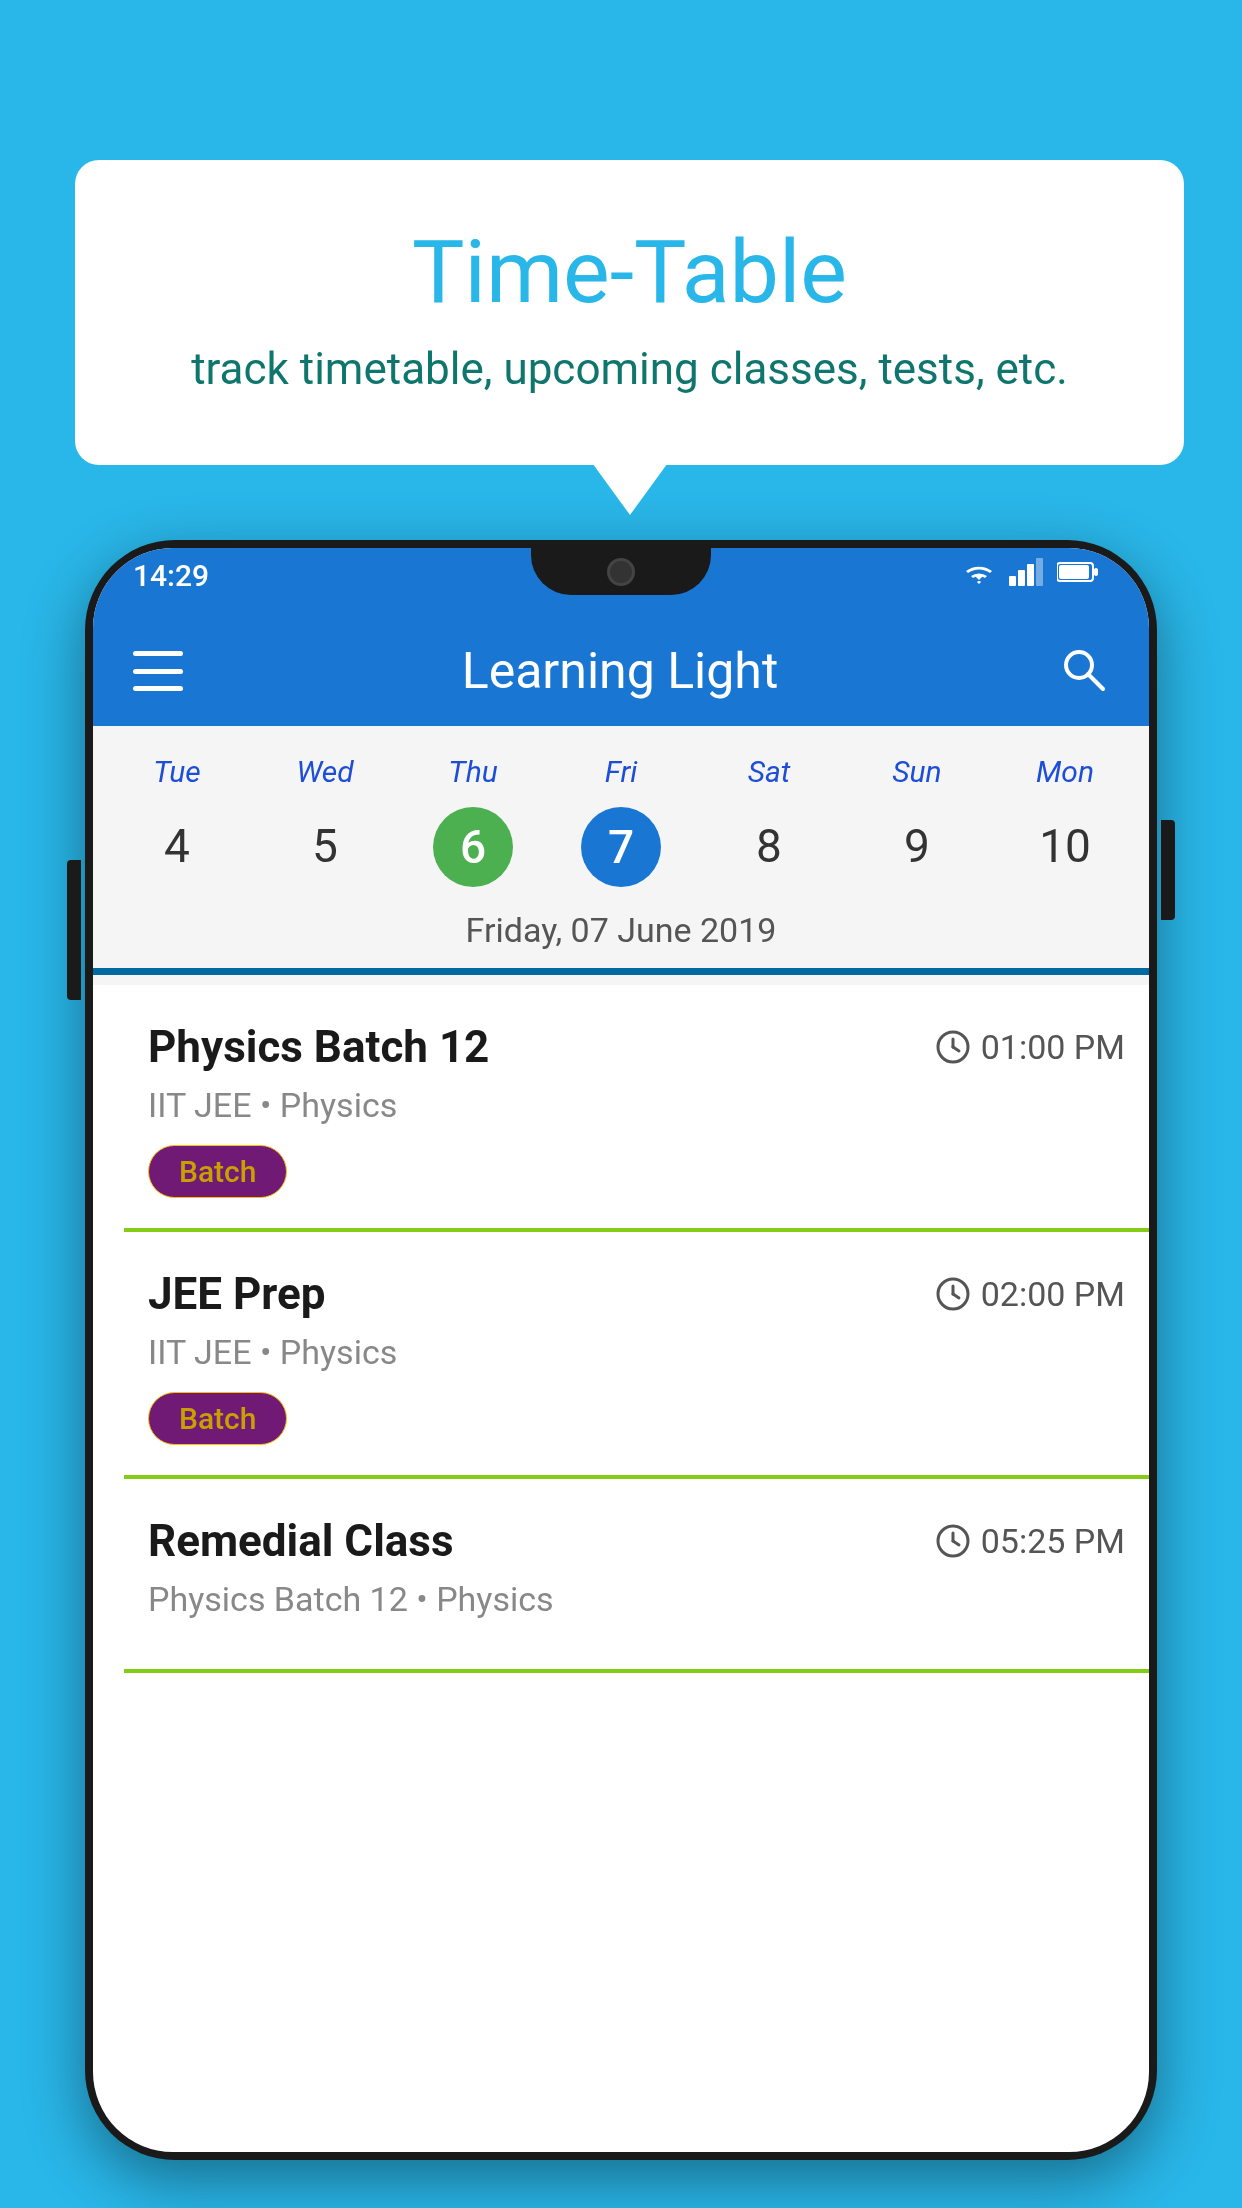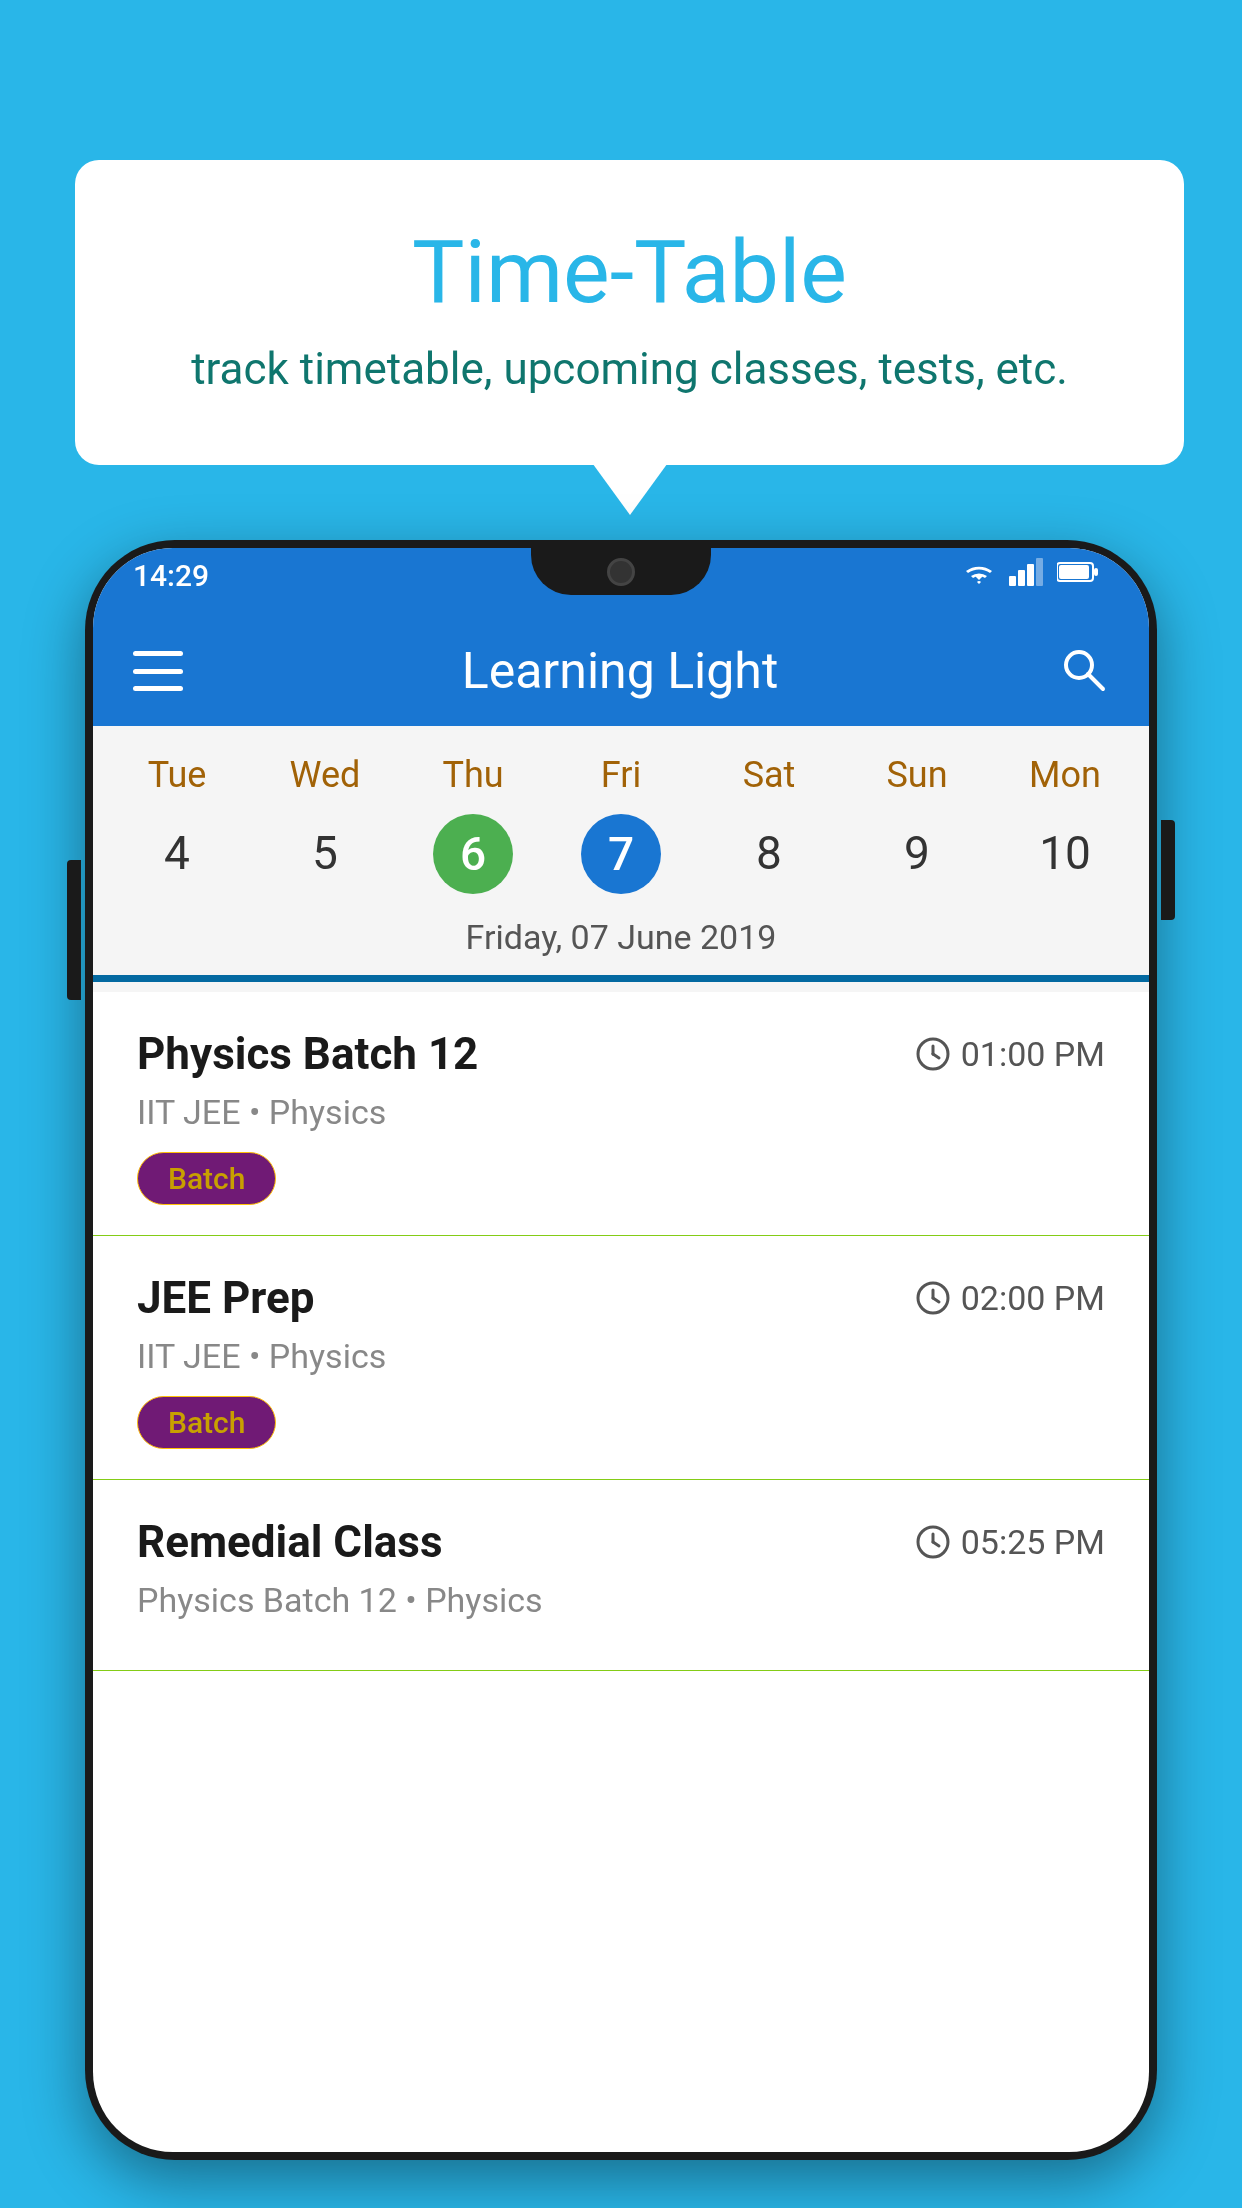--- a/index.html
+++ b/index.html
@@ -202,23 +202,24 @@
     }
 
     .day-headers {
       display: grid;
       grid-template-columns: repeat(7, 1fr);
       text-align: center;
       padding: 0 10px;
     }
 
     .day-name {
-      font-size: 36px;
-      color: #a16207;
+      font-size: 30px;
+      color: #1d4ed8;
       padding: 8px 0;
+      font-style: italic;
     }
 
     .day-numbers {
       display: grid;
       grid-template-columns: repeat(7, 1fr);
       text-align: center;
       padding: 10px 10px 15px;
     }
 
     .day-num {
@@ -261,22 +262,23 @@
       padding: 8px 0 18px;
       border-bottom: 7px solid #0369a1;
     }
 
     
     .class-list {
       background: white;
     }
 
     .class-item {
-      padding: 36px 44px 30px;
-      border-bottom: 1px solid #84cc16;
+      padding: 36px 24px 30px;
+      border-bottom: 4px solid #84cc16;
+      margin-left: 31px;
     }
 
     .class-header {
       display: flex;
       justify-content: space-between;
       align-items: center;
       margin-bottom: 12px;
     }
 
     .class-name {

